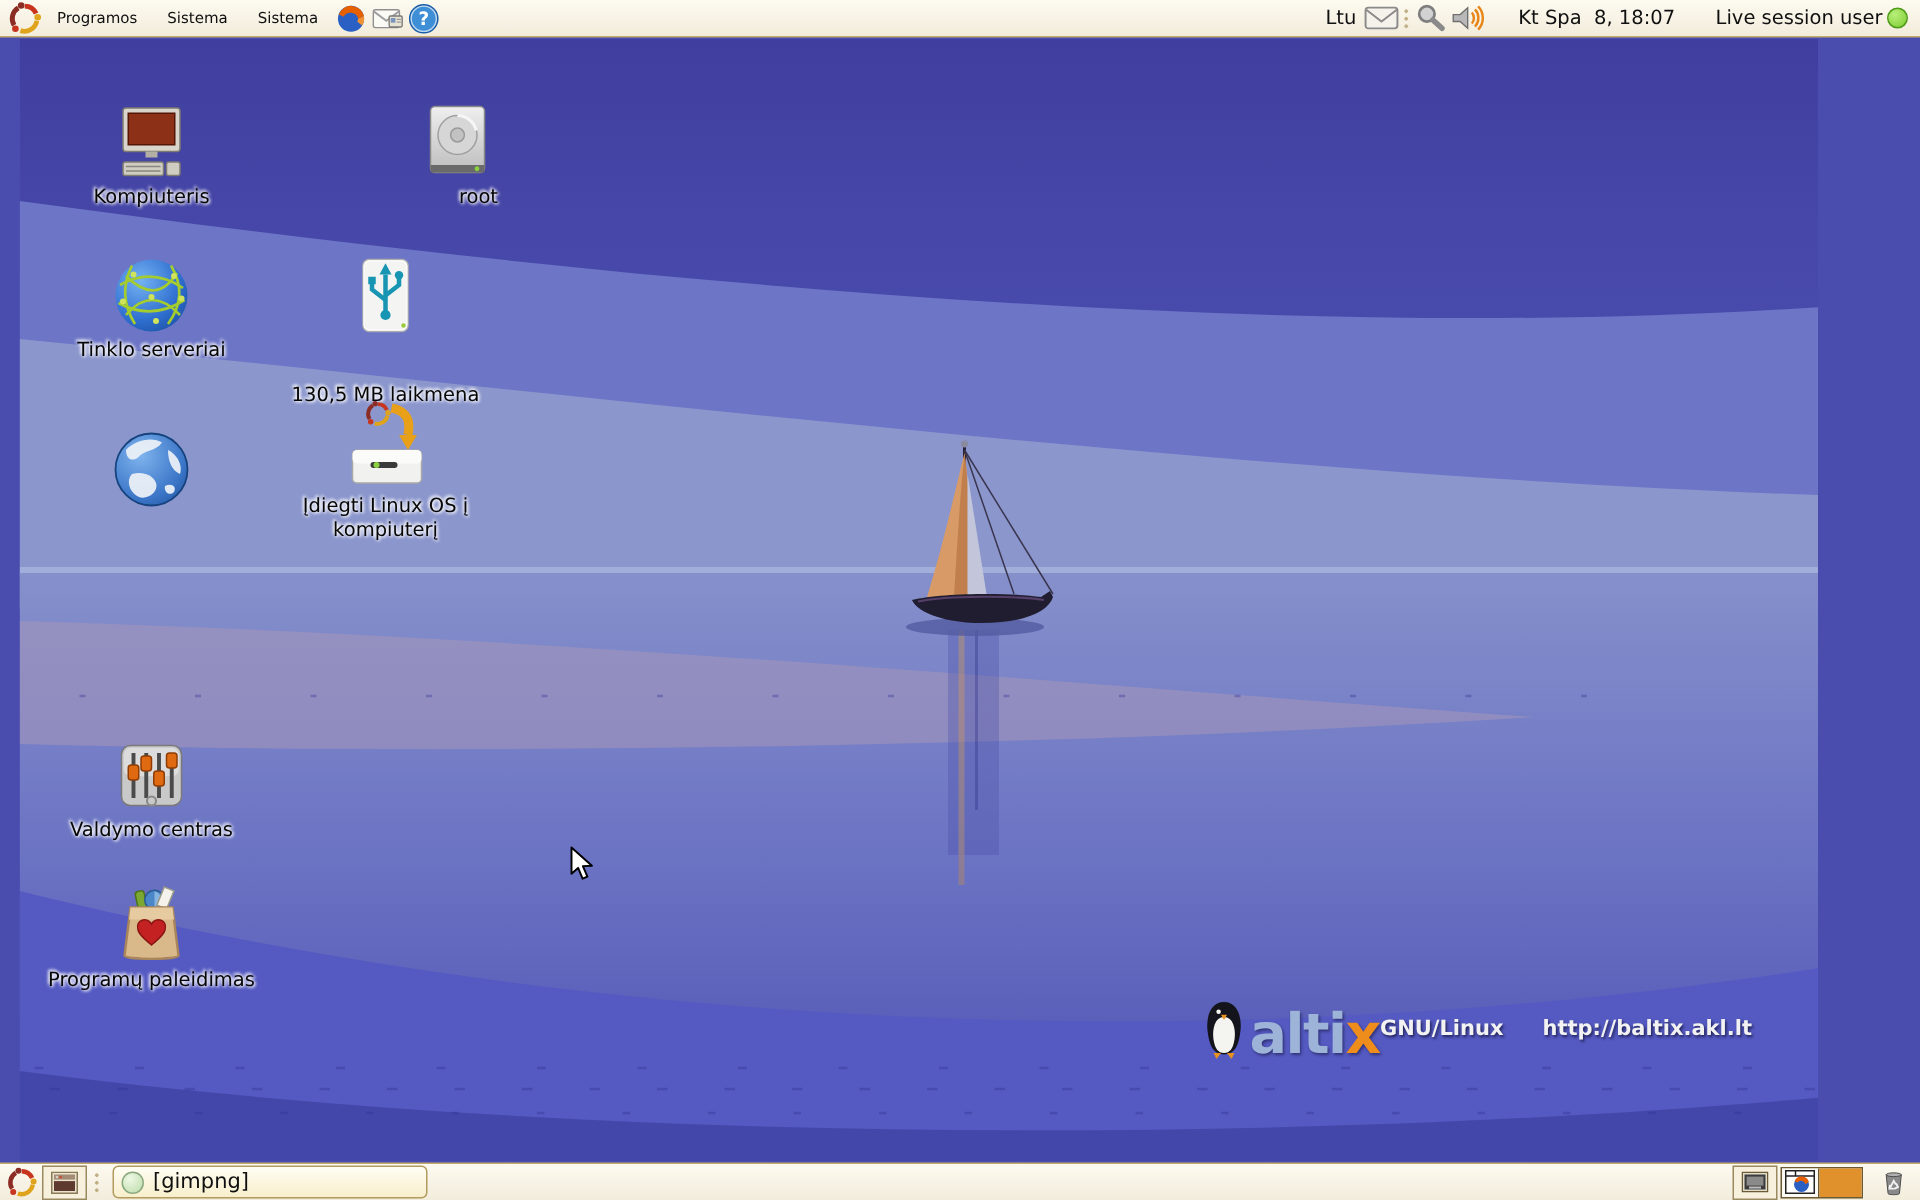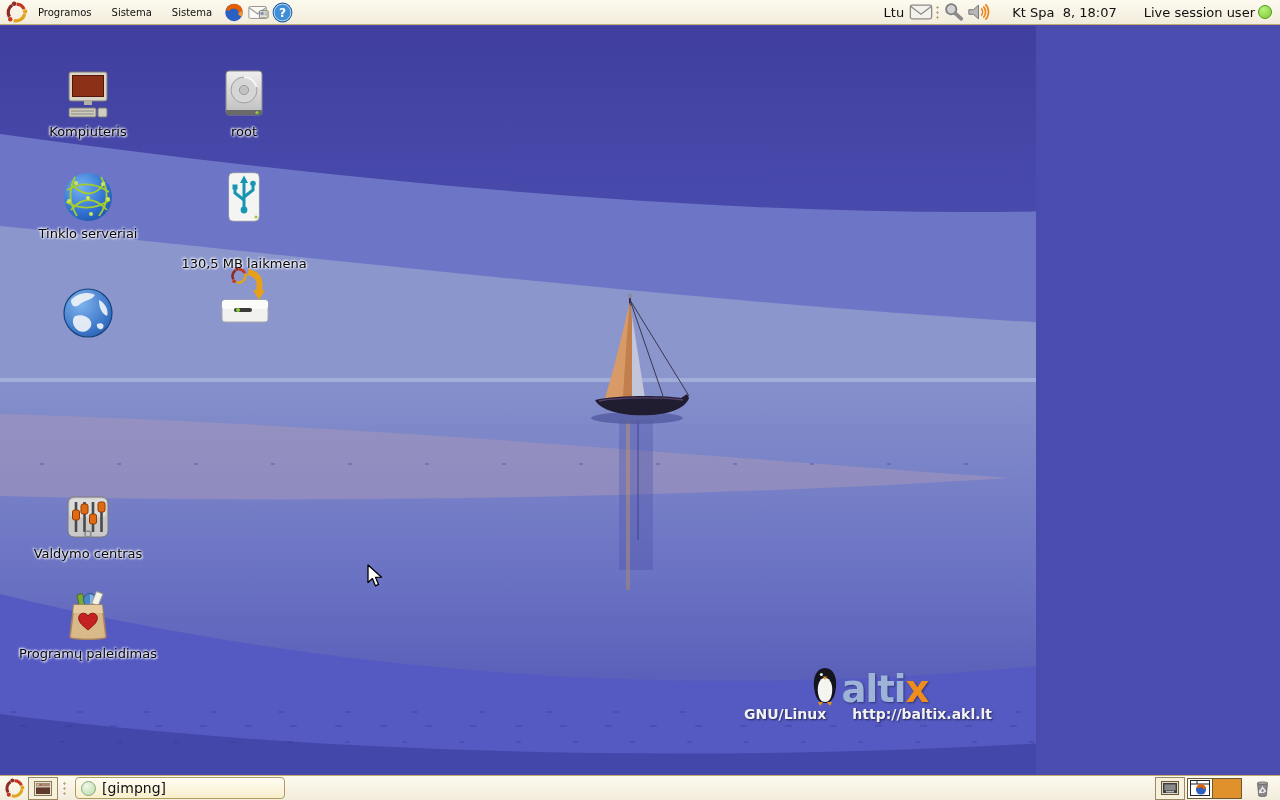--- a/index.html
+++ b/index.html
@@ -17,30 +17,30 @@
   .panel.top{top:0;border-bottom:1px solid #c3aa6e;}
   .panel.bottom{bottom:0;border-top:1px solid #c3aa6e;}
   .menu-item{font-size:10px;color:#101010;padding:0 10px;height:24px;display:flex;align-items:center;cursor:default;}
   .launcher{width:24px;height:25px;display:flex;align-items:center;justify-content:center;}
   .spacer{flex:1;}
   .tray-text{font-size:13px;color:#101010;padding:0 5px;white-space:pre;margin-left:17px;}
   .sep{width:5px;height:17px;margin:0 2px;
     background-image:radial-gradient(circle,#bfae83 1px,transparent 1.2px);
     background-size:5px 5px;background-position:center;background-repeat:repeat-y;}
   
-  #desktop{position:absolute;left:0;top:26px;width:1036px;height:748px;overflow:hidden;}
+  #desktop{position:absolute;left:13px;top:26px;width:1199px;height:748px;overflow:hidden;}
   #wallpaper{position:absolute;left:0;top:0;}
   .dicon{position:absolute;width:150px;display:flex;flex-direction:column;align-items:center;gap:2px;}
   .dicon .glyph{height:56px;display:flex;align-items:flex-end;justify-content:center;}
   .dicon .lbl{
     font-size:13px;line-height:1.25;color:#070707;text-align:center;max-width:146px;
     text-shadow:0 0 3px #fff,1px 1px 2px rgba(255,255,255,.95),-1px -1px 2px rgba(255,255,255,.95);
   }
   
-  #branding{position:absolute;right:44px;top:640px;display:flex;flex-direction:column;align-items:center;justify-content:space-between;}
+  #branding{position:absolute;right:44px;top:640px;display:flex;flex-direction:row;align-items:center;justify-content:space-between;}
   #logo-row{display:flex;align-items:flex-end;}
   .logo-alti{font-size:37px;font-weight:bold;color:#9db4d8;letter-spacing:-1px;line-height:.9;
     text-shadow:1px 1px 2px rgba(20,20,60,.55);}
   .logo-x{font-size:37px;font-weight:bold;color:#ef8d1c;letter-spacing:-1px;line-height:.9;
     text-shadow:1px 1px 2px rgba(20,20,60,.55);}
   #tagline{display:flex;gap:26px;margin-top:0;}
   #tagline span{font-size:14px;font-weight:bold;color:#f2f2f2;text-shadow:1px 1px 2px rgba(10,10,40,.7);}
   
   .win-btn{
     margin-left:6px;width:198px;height:20px;border:1px solid #b39a5e;border-radius:4px;
@@ -308,21 +308,21 @@
           <rect x="28.5" y="24" width="7" height="10" rx="2"></rect>
           <rect x="37" y="12" width="7" height="10" rx="2"></rect>
         </g>
         <circle cx="27" cy="44" r="3" fill="none" stroke="#8a8a8a" stroke-width="1.4"></circle>
       </svg>
     </div>
     <div class="lbl">Valdymo centras</div>
   </div>
 
 
-  <div class="dicon" style="left:169px;top:40px;">
+  <div class="dicon" style="left:169px;top:40px;align-items:flex-end;">
     <div class="glyph">
       <svg width="54" height="54" viewBox="0 0 54 54">
         <defs>
             <linearGradient id="hdg" x1="0" y1="0" x2="0" y2="1">
           <stop offset="0" stop-color="#efefef"></stop>
               <stop offset="1" stop-color="#bdbdbd"></stop>
         </linearGradient>
           </defs>
         <rect x="9" y="3" width="36" height="44" rx="3" fill="url(#hdg)" stroke="#8a8a8a"></rect>
         <circle cx="27" cy="22" r="13" fill="#d6d6d6" stroke="#a0a0a0"></circle>
@@ -369,20 +369,21 @@
           <circle cx="7.1" cy="2.1" r="1.8" fill="#8c2d25"></circle>
         </g>
         <path d="M40,6 C50,8 53,14 51,24" fill="none" stroke="#e8a018" stroke-width="6"></path>
         <path d="M45,24 L57,24 L51,34 Z" fill="#e8a018"></path>
         <rect x="14" y="34" width="46" height="22" rx="3" fill="#f1f1ef" stroke="#a8a8a8"></rect>
         <rect x="14" y="34" width="46" height="9" rx="3" fill="#fbfbfa"></rect>
         <rect x="26" y="42" width="18" height="4" rx="2" fill="#3a3a3a"></rect>
         <circle cx="30" cy="44" r="2" fill="#8ad040"></circle>
       </svg>
     </div>
+    <div class="lbl">Įdiegti Linux OS į kompiuterį</div>
   </div>
 
   <div id="branding">
     <div id="logo-row">
       <svg width="34" height="40" viewBox="0 0 34 40">
         <path d="M17,2 C8,2 5,12 6,21 C7,31 10,37 17,37 C24,37 27,31 28,21 C29,12 26,2 17,2 Z" fill="#14141c"></path>
         <path d="M17,12 C11,12 9,20 10,27 C11,33 13,36 17,36 C21,36 23,33 24,27 C25,20 23,12 17,12 Z" fill="#f4f4f0"></path>
         <circle cx="13.4" cy="8.5" r="1.5" fill="#f4f4f0"></circle>
         <path d="M15,10.5 L19,10.5 L17,14 Z" fill="#e8921c"></path>
         <path d="M10,36 L15,36 L12,40 Z" fill="#e8921c"></path>

